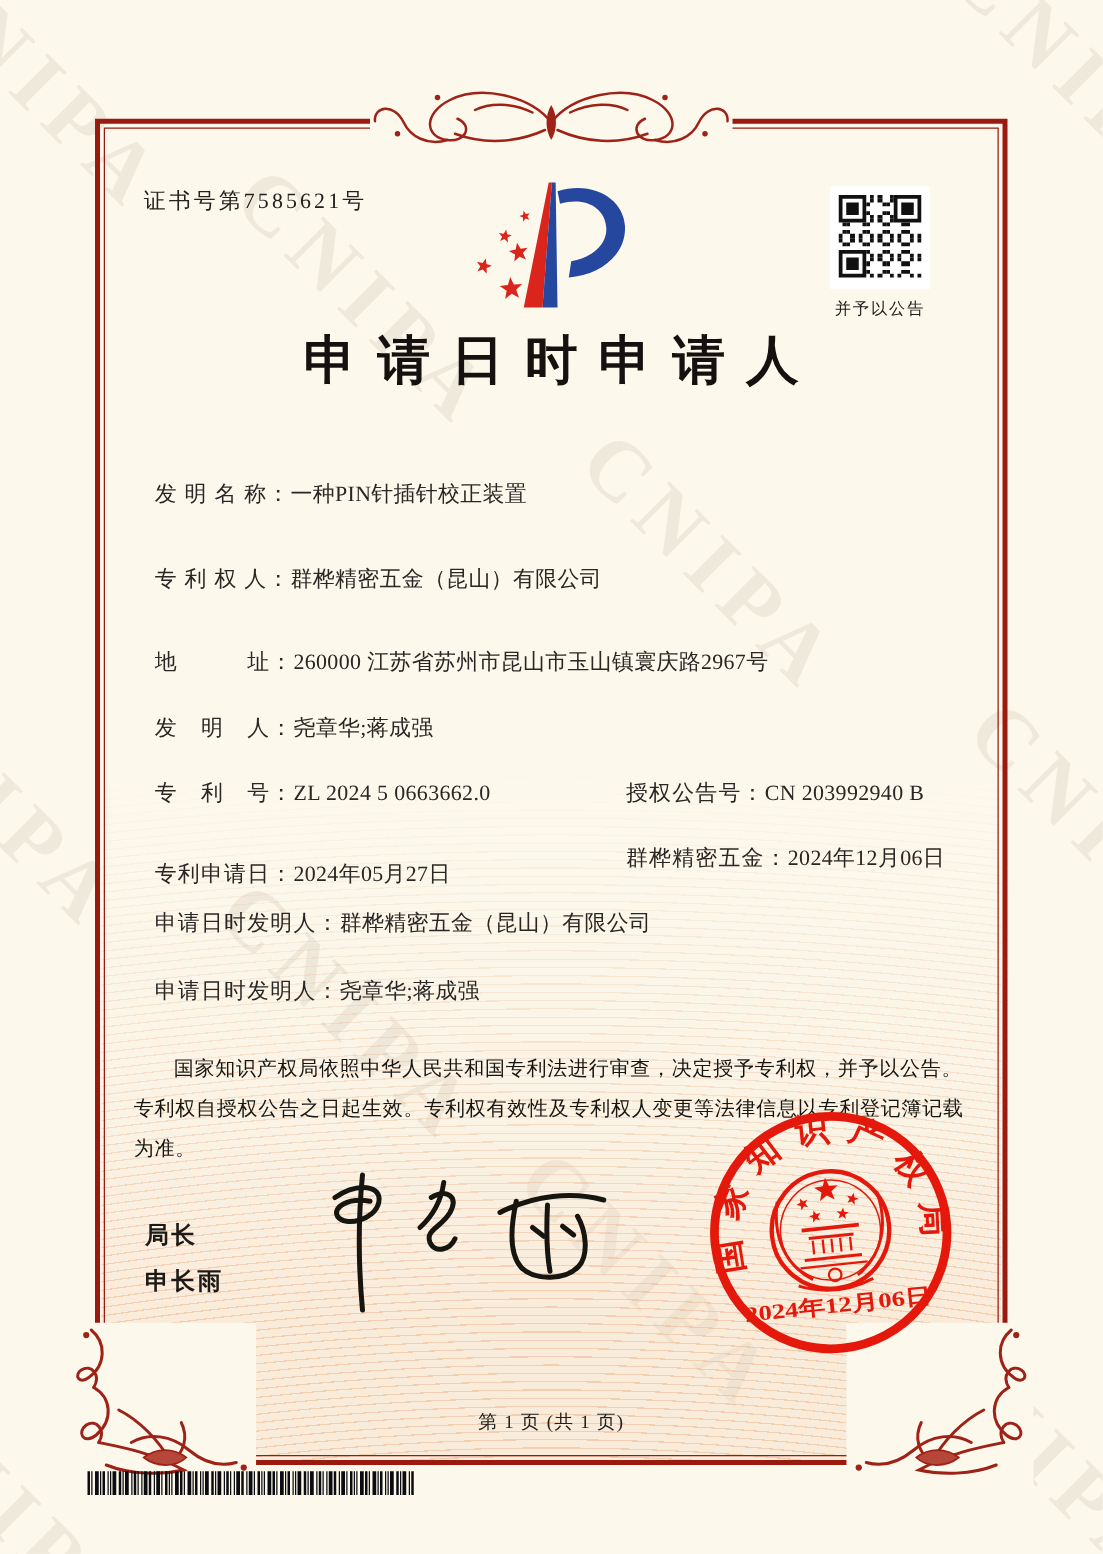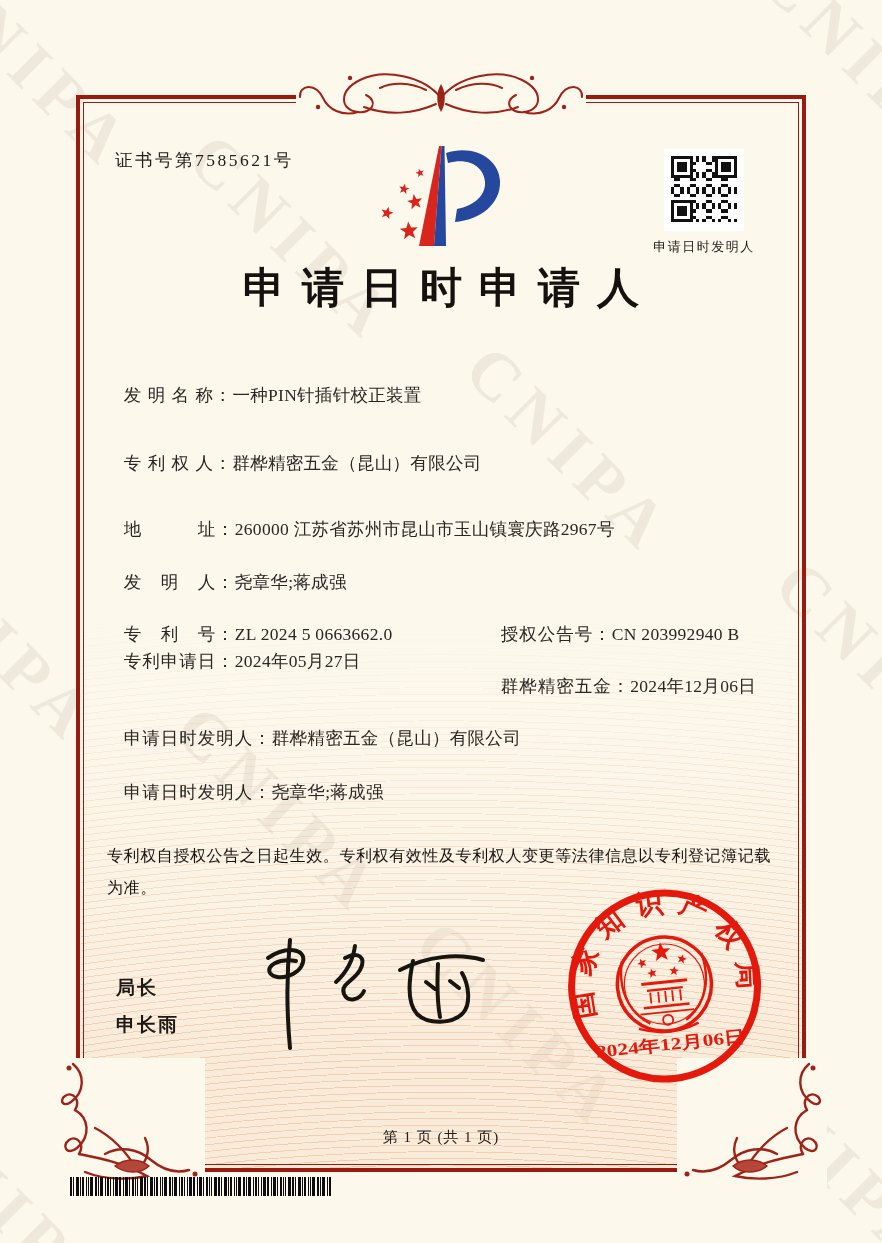--- a/index.html
+++ b/index.html
@@ -261,21 +261,21 @@
       <div class="qr-cell" style="left:50.285714285714285px;top:59.714285714285715px;width:3.142857142857143px;height:3.142857142857143px"></div>
       <div class="qr-cell" style="left:53.42857142857143px;top:59.714285714285715px;width:3.142857142857143px;height:3.142857142857143px"></div>
       <div class="qr-cell" style="left:25.142857142857142px;top:62.857142857142854px;width:3.142857142857143px;height:3.142857142857143px"></div>
       <div class="qr-cell" style="left:31.428571428571427px;top:62.857142857142854px;width:3.142857142857143px;height:3.142857142857143px"></div>
       <div class="qr-cell" style="left:40.857142857142854px;top:62.857142857142854px;width:3.142857142857143px;height:3.142857142857143px"></div>
       <div class="qr-cell" style="left:47.14285714285714px;top:62.857142857142854px;width:3.142857142857143px;height:3.142857142857143px"></div>
       <div class="qr-cell" style="left:56.57142857142857px;top:62.857142857142854px;width:3.142857142857143px;height:3.142857142857143px"></div>
       <div class="qr-cell" style="left:62.857142857142854px;top:62.857142857142854px;width:3.142857142857143px;height:3.142857142857143px"></div>
     </div>
 </div>
-<div class="qr-label">申请日时发明人</div>
+<div class="qr-label">并予以公告</div>
 
 <div class="title">申请日时申请人</div>
 
 <div class="f-row" style="top:362px">
   <span class="f-label">发 明 名 称：</span><span class="f-value">一种PIN针插针校正装置</span>
 </div>
 <div class="f-row" style="top:430px">
   <span class="f-label">专 利 权 人：</span><span class="f-value">群桦精密五金（昆山）有限公司</span>
 </div>
 <div class="f-row" style="top:496px">
@@ -284,35 +284,36 @@
 <div class="f-row" style="top:549px">
   <span class="f-label">发　明　人：</span><span class="f-value">尧章华;蒋成强</span>
 </div>
 
 <div class="f-row" style="top:601px">
   <span class="f-label">专　利　号：</span><span class="f-value">ZL 2024 5 0663662.0</span>
 </div>
 <div class="f-row col-right" style="top:601px">
   <span class="f-label">授权公告号：</span><span class="f-value">CN 203992940 B</span>
 </div>
-<div class="f-row" style="top:628px">
+<div class="f-row" style="top:666px">
   <span class="f-label">专利申请日：</span><span class="f-value">2024年05月27日</span>
 </div>
 <div class="f-row col-right" style="top:653px">
   <span class="f-label">群桦精密五金：</span><span class="f-value">2024年12月06日</span>
 </div>
 
 <div class="f-row" style="top:705px">
   <span class="f-label">申请日时发明人：</span><span class="f-value">群桦精密五金（昆山）有限公司</span>
 </div>
 <div class="f-row" style="top:759px">
   <span class="f-label">申请日时发明人：</span><span class="f-value">尧章华;蒋成强</span>
 </div>
 
 <div class="statement">
+  <div class="ind">国家知识产权局依照中华人民共和国专利法进行审查，决定授予专利权，并予以公告。</div>
   <div>专利权自授权公告之日起生效。专利权有效性及专利权人变更等法律信息以专利登记簿记载为准。</div>
 </div>
 
 <div class="signer-title">局长</div>
 <div class="signer-name">申长雨</div>
 
 <div class="signature">
   <svg width="240" height="125" viewBox="0 0 240 125">
     <g stroke="#17150f" stroke-width="4" fill="none" stroke-linecap="round" stroke-linejoin="round">
       <path d="M38,10 C35,40 34,75 38,118"></path>

